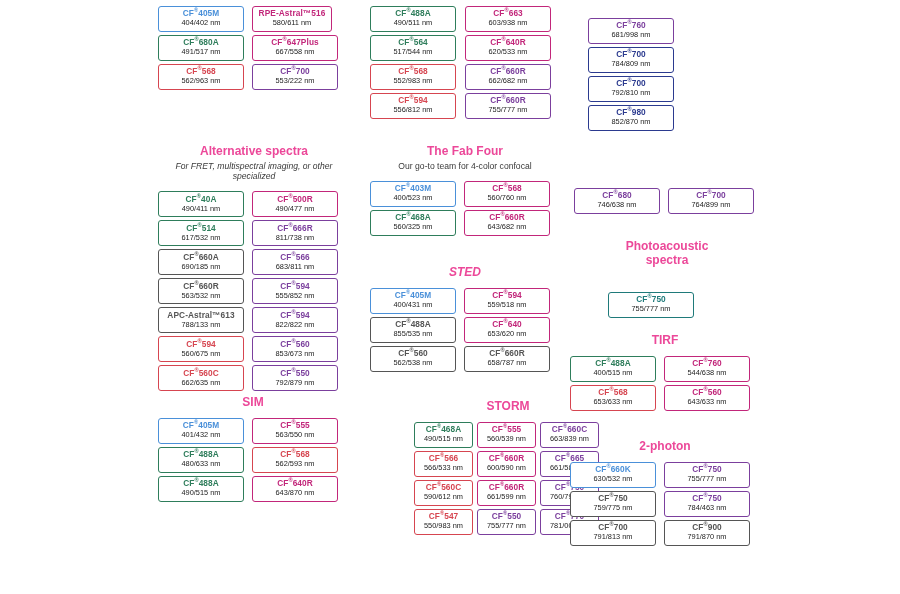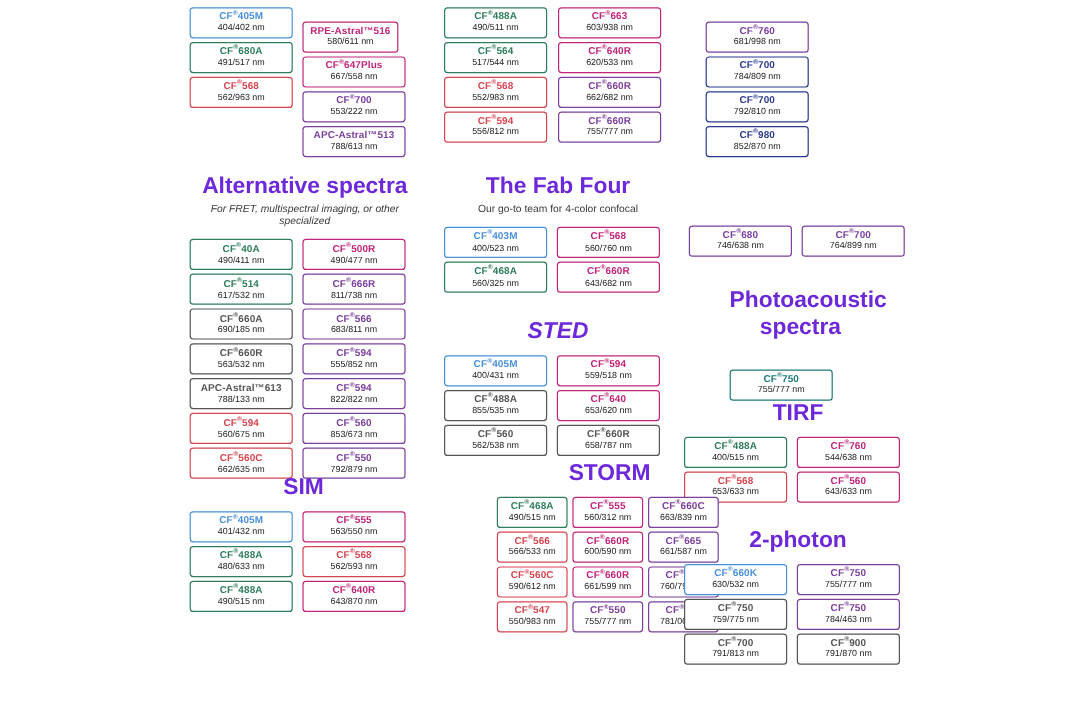--- a/index.html
+++ b/index.html
@@ -10,23 +10,23 @@
     position:relative;
     overflow:hidden;
     color:#1a1a1a;
   }
   .canvas{position:relative;width:900px;height:594px;}
 
   
   .group{position:absolute;}
 
   .group-title{
-    font-size:19px;
+    font-size:12px;
     font-weight:bold;
-    color:#6d28d9;
+    color:#ec4899;
     text-align:center;
     line-height:1.15;
     white-space:pre-line;
   }
   .group-sub{
     font-size:8.6px;
     color:#3a3a3a;
     text-align:center;
     line-height:1.2;
     margin-top:2px;
@@ -78,35 +78,31 @@
           <div class="wl">491/517 nm</div>
         </div>
         <div class="chip" style="width: 86px; height: 26px; border-color: rgb(214, 69, 80);">
           <div class="nm" style="color: rgb(214, 69, 80);">CF<sup>®</sup>568</div>
           <div class="wl">562/963 nm</div>
         </div>
       </div>
     </div>
     <div class="group" style="left: 252px; top: 6px;">
       <div class="chip-grid" style="width: 86px; gap: 3px 8px;">
-        <div class="chip" style="width: 80px; height: 26px; border-color: rgb(194, 38, 122); margin-top: 12px;">
+        <div class="chip" style="width: 80px; height: 26px; border-color: rgb(194, 38, 122);">
           <div class="nm" style="color: rgb(194, 38, 122);">RPE-Astral™516</div>
           <div class="wl">580/611 nm</div>
         </div>
         <div class="chip" style="width: 86px; height: 26px; border-color: rgb(194, 38, 122);">
           <div class="nm" style="color: rgb(194, 38, 122);">CF<sup>®</sup>647Plus</div>
           <div class="wl">667/558 nm</div>
         </div>
         <div class="chip" style="width: 86px; height: 26px; border-color: rgb(123, 63, 157);">
           <div class="nm" style="color: rgb(123, 63, 157);">CF<sup>®</sup>700</div>
           <div class="wl">553/222 nm</div>
-        </div>
-        <div class="chip" style="width: 86px; height: 26px; border-color: rgb(123, 63, 157);">
-          <div class="nm" style="color: rgb(123, 63, 157);">APC-Astral™513</div>
-          <div class="wl">788/613 nm</div>
         </div>
       </div>
     </div>
     <div class="group" style="left: 370px; top: 6px;">
       <div class="chip-grid" style="width: 86px; gap: 3px 8px;">
         <div class="chip" style="width: 86px; height: 26px; border-color: rgb(46, 125, 91);">
           <div class="nm" style="color: rgb(46, 125, 91);">CF<sup>®</sup>488A</div>
           <div class="wl">490/511 nm</div>
         </div>
         <div class="chip" style="width: 86px; height: 26px; border-color: rgb(46, 125, 91);">
@@ -341,30 +337,30 @@
         <div class="chip" style="width: 86px; height: 26px; border-color: rgb(46, 125, 91);">
           <div class="nm" style="color: rgb(46, 125, 91);">CF<sup>®</sup>488A</div>
           <div class="wl">490/515 nm</div>
         </div>
         <div class="chip" style="width: 86px; height: 26px; border-color: rgb(194, 38, 122);">
           <div class="nm" style="color: rgb(194, 38, 122);">CF<sup>®</sup>640R</div>
           <div class="wl">643/870 nm</div>
         </div>
       </div>
     </div>
-    <div class="group" style="left: 370px; top: 384px; padding-left: 44px;">
+    <div class="group" style="left: 370px; top: 400px; padding-left: 44px;">
       <div class="group-title" style="width: 188px;">STORM</div>
       <div class="chip-grid" style="width: 185px; gap: 3px 4px; margin-top: 8px;">
         <div class="chip" style="width: 59px; height: 26px; border-color: rgb(46, 125, 91);">
           <div class="nm" style="color: rgb(46, 125, 91);">CF<sup>®</sup>468A</div>
           <div class="wl">490/515 nm</div>
         </div>
         <div class="chip" style="width: 59px; height: 26px; border-color: rgb(194, 38, 122);">
           <div class="nm" style="color: rgb(194, 38, 122);">CF<sup>®</sup>555</div>
-          <div class="wl">560/312 nm</div>
+          <div class="wl">560/539 nm</div>
         </div>
         <div class="chip" style="width: 59px; height: 26px; border-color: rgb(123, 63, 157);">
           <div class="nm" style="color: rgb(123, 63, 157);">CF<sup>®</sup>660C</div>
           <div class="wl">663/839 nm</div>
         </div>
         <div class="chip" style="width: 59px; height: 26px; border-color: rgb(214, 69, 80);">
           <div class="nm" style="color: rgb(214, 69, 80);">CF<sup>®</sup>566</div>
           <div class="wl">566/533 nm</div>
         </div>
         <div class="chip" style="width: 59px; height: 26px; border-color: rgb(194, 38, 122);">

